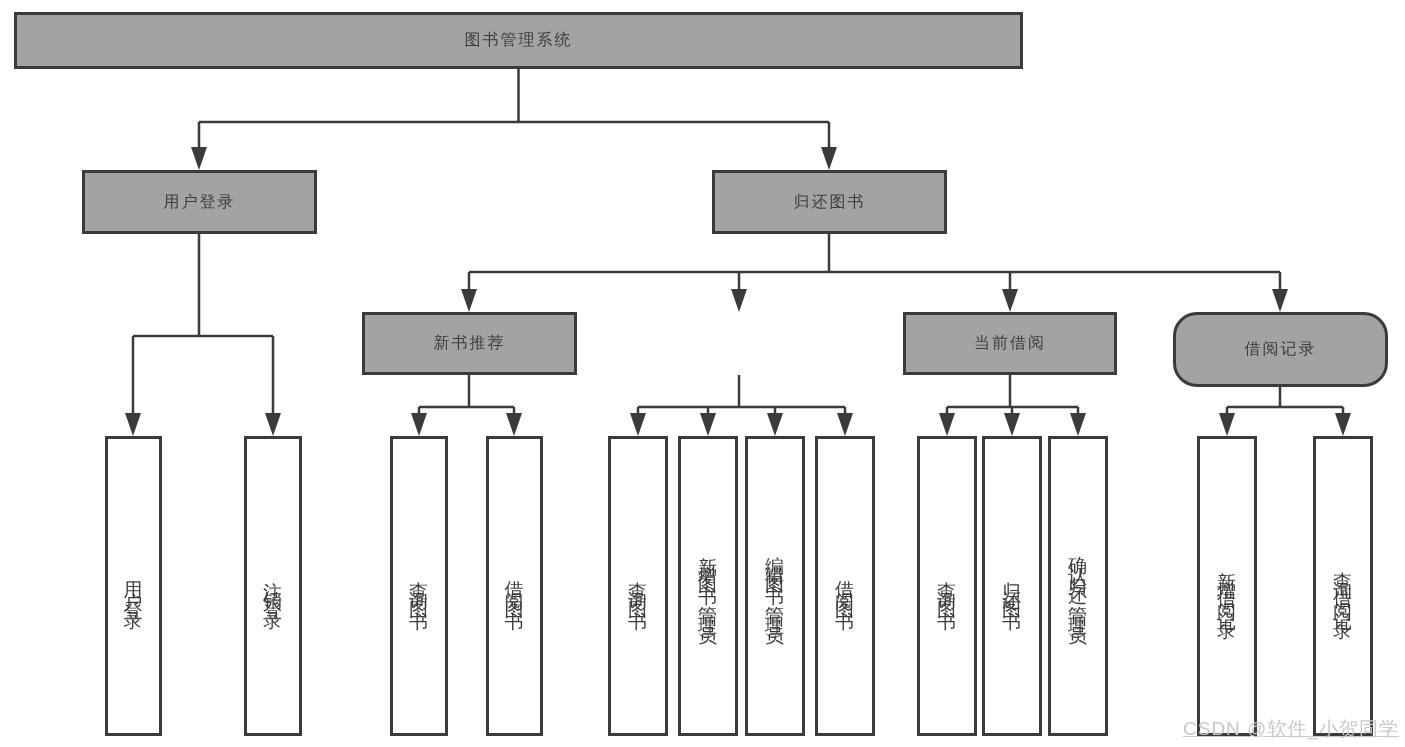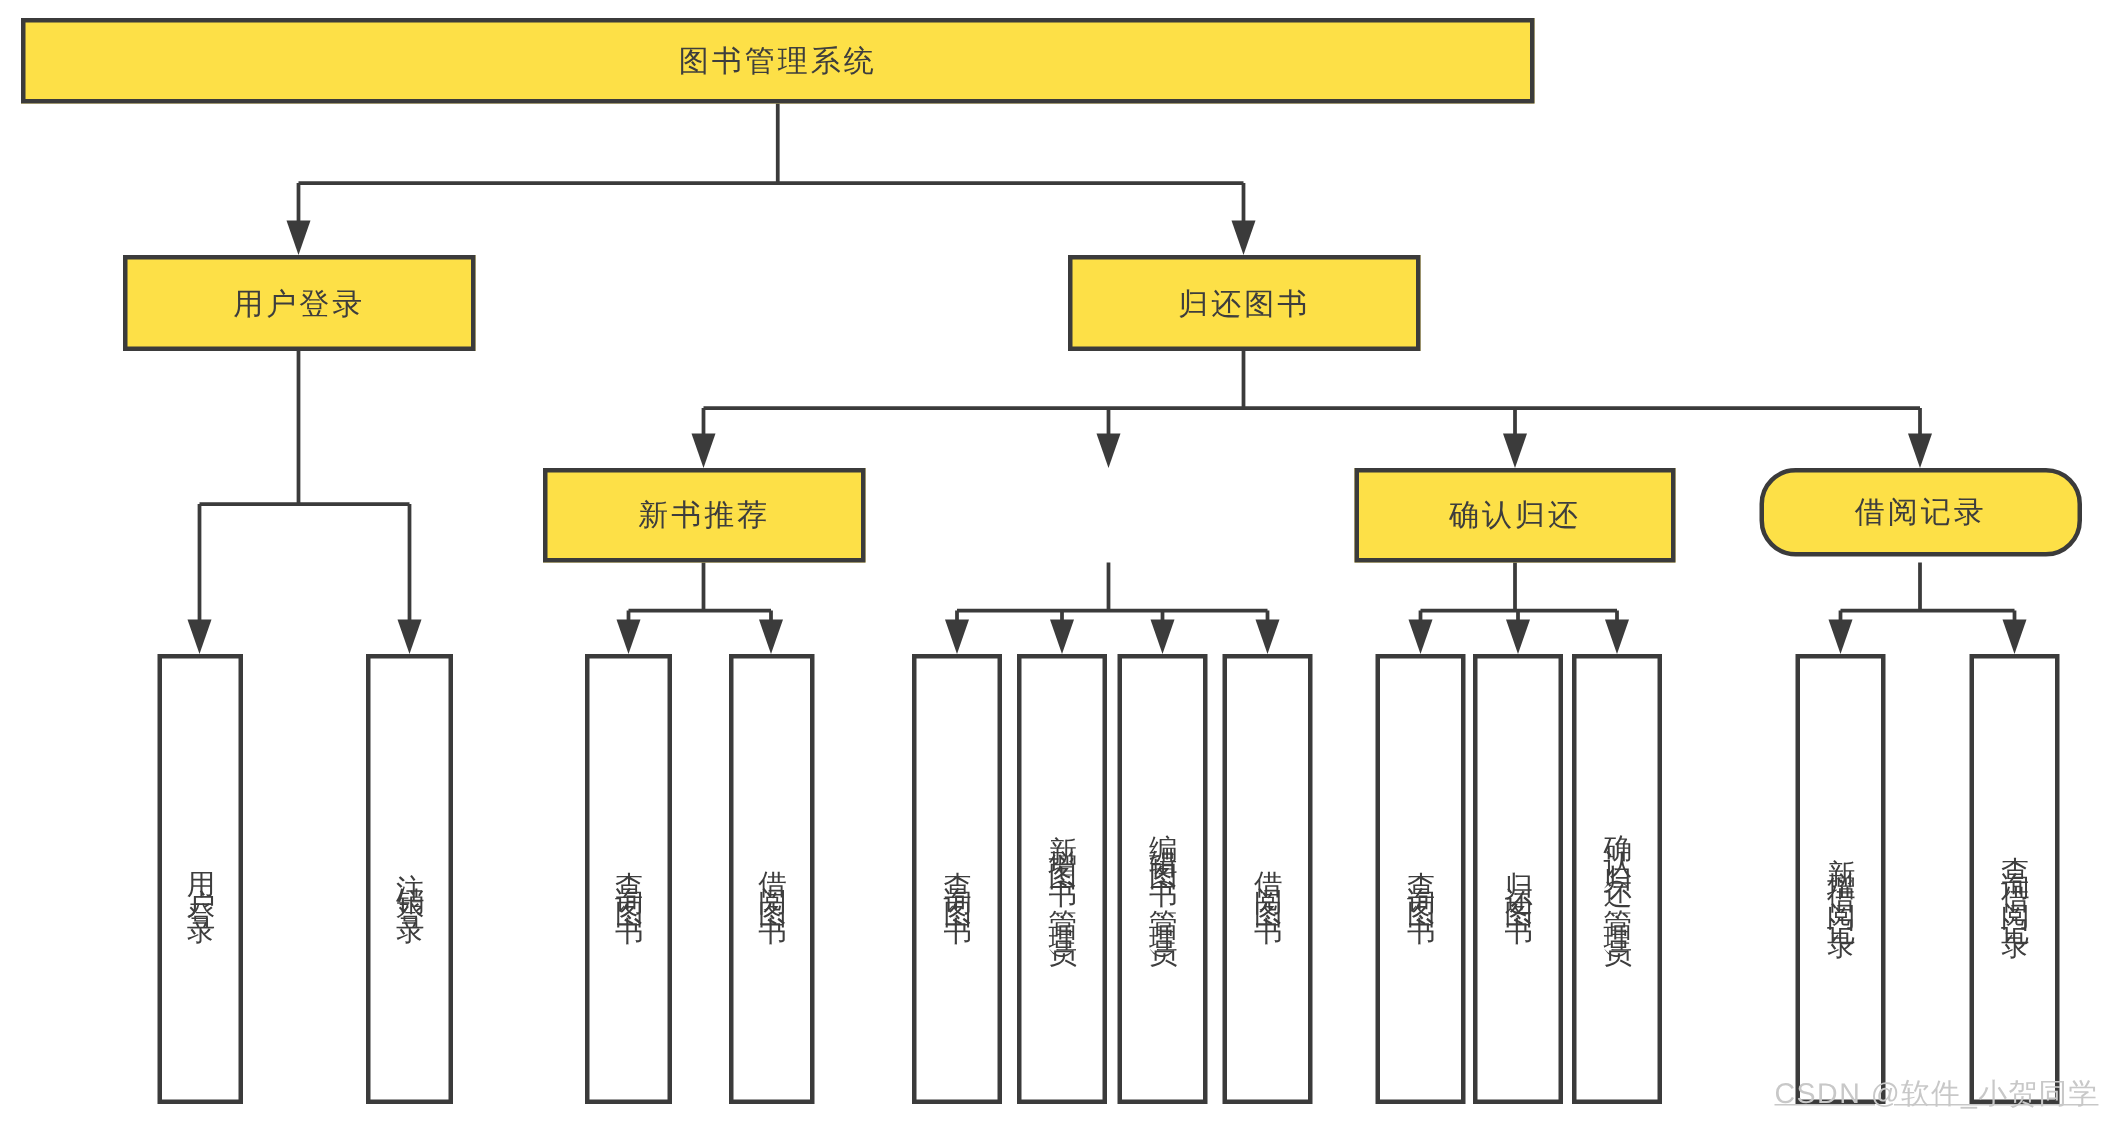--- a/index.html
+++ b/index.html
@@ -22,37 +22,37 @@
     fill: none;
   }
   .edges polygon {
     fill: var(--line, #3b3b3b);
     stroke: none;
   }
   .node {
     position: absolute;
     box-sizing: border-box;
     border: 3px solid var(--line, #3b3b3b);
-    background: #fde047;
+    background: #a3a3a3;
     display: flex;
     align-items: center;
     justify-content: center;
     color: var(--text, #3d3d3d);
-    font-size: 20px;
+    font-size: 16px;
     letter-spacing: 2px;
     z-index: 1;
     white-space: nowrap;
   }
   .node.root   { left: 14px;  top: 12px;  width: 1009px; height: 57px; }
   .node.lv2-a  { left: 82px;  top: 170px; width: 235px;  height: 64px; }
   .node.lv2-b  { left: 712px; top: 170px; width: 235px;  height: 64px; }
   .node.lv3-a  { left: 362px; top: 312px; width: 215px;  height: 63px; align-items: center; }
   .node.lv3-b  { left: 632px; top: 312px; width: 215px;  height: 63px; }
   .node.lv3-c  { left: 903px; top: 312px; width: 214px;  height: 63px; }
-  .node.lv3-d  { left: 1173px;top: 312px; width: 215px;  height: 59px; border-radius: 24px; }
+  .node.lv3-d  { left: 1173px;top: 312px; width: 215px;  height: 75px; border-radius: 24px; }
   .vnode {
     position: absolute;
     top: 436px;
     height: 300px;
     box-sizing: border-box;
     border: 3px solid var(--line, #3b3b3b);
     background: #fff;
     display: flex;
     align-items: center;
     justify-content: center;
@@ -153,21 +153,21 @@
     <span>用户登录</span>
   </div>
   <div class="node lv2-b">
     <span>归还图书</span>
   </div>
 
   <div class="node lv3-a">
     <span>新书推荐</span>
   </div>
   <div class="node lv3-c">
-    <span>确认归还</span>
+    <span>当前借阅</span>
   </div>
   <div class="node lv3-d">
     <span>借阅记录</span>
   </div>
 
   <div class="vnode f1">
     <span>用户登录</span>
   </div>
   <div class="vnode f2">
     <span>注销登录</span>

